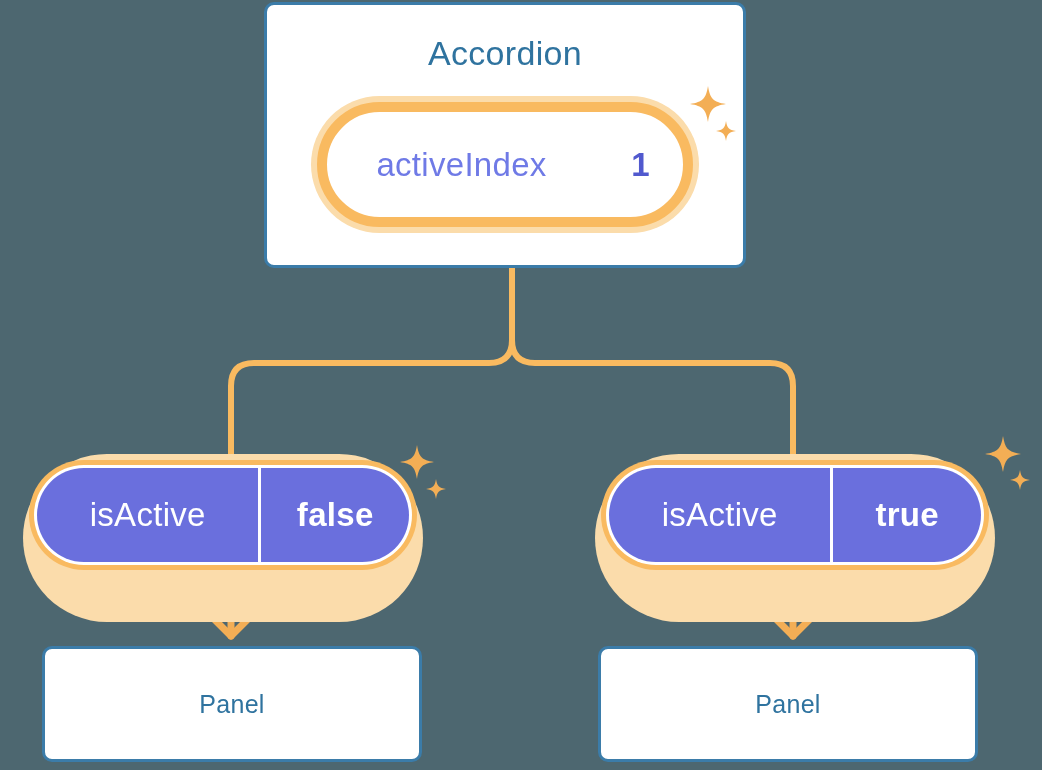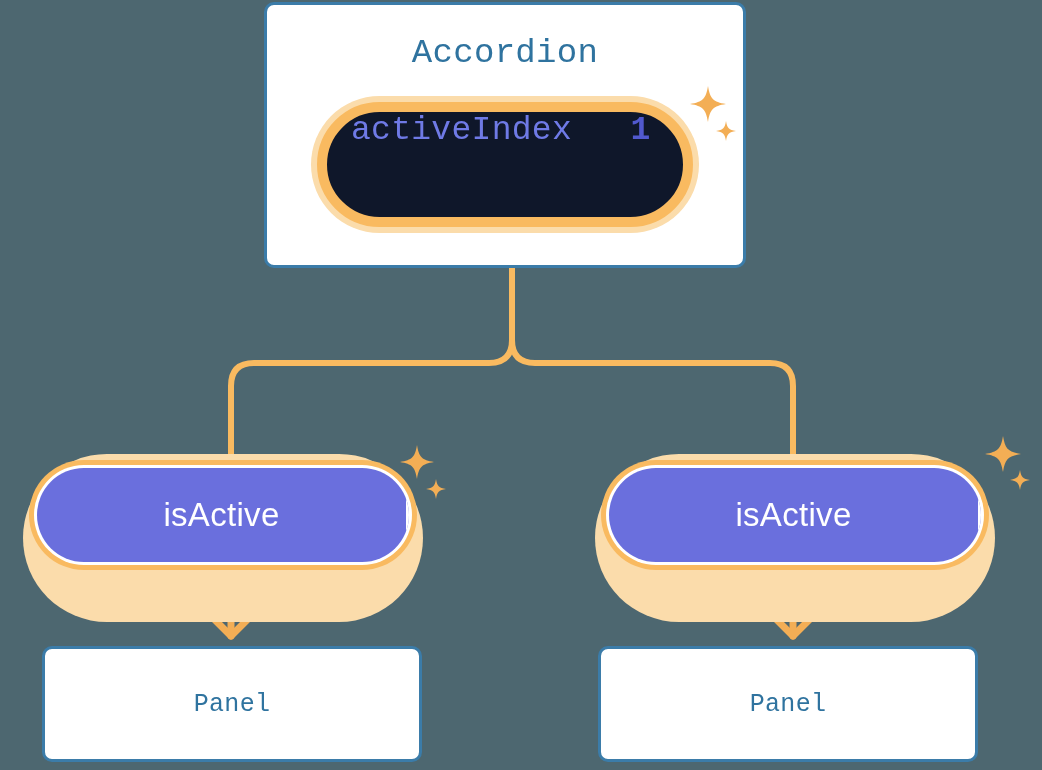--- a/index.html
+++ b/index.html
@@ -7,41 +7,41 @@
     width:1042px;height:770px;position:relative;overflow:hidden;
     background:#4D6770;
     font-family:"Liberation Sans","DejaVu Sans",sans-serif;
   }
   .layer{position:absolute;inset:0;}
   #connector-layer{z-index:1;pointer-events:none;}
 
   
   .node-card{
     position:absolute;box-sizing:border-box;z-index:2;
-    background:#FFFFFF;border:3px solid #3B7CA9;border-radius:10px;font-family:Liberation Mono, monospace;
+    background:#FFFFFF;border:3px solid #3B7CA9;border-radius:10px;
   }
   #accordion-card{left:264px;top:2px;width:482px;height:266px;
     display:flex;flex-direction:column;align-items:center;}
   .card-title{
     margin-top:30px;font-size:34px;font-weight:500;letter-spacing:.3px;
     color:#2F739F;line-height:1.1;
   }
   .panel-card{display:flex;align-items:center;justify-content:center;}
   #panel-left{left:42px;top:646px;width:380px;height:116px;}
   #panel-right{left:598px;top:646px;width:380px;height:116px;}
   .panel-label{font-size:25px;font-weight:500;letter-spacing:.3px;color:#2F739F;}
 
   
   .state-halo{
     margin-top:24px;background:#FBDCAB;border-radius:999px;padding:6px;
   }
   .state-pill{
     box-sizing:border-box;width:376px;height:125px;
-    border:10px solid #F9BA60;border-radius:999px;background:#0f172a;
-    display:flex;align-items:flex-start;overflow:hidden;
+    border:10px solid #F9BA60;border-radius:999px;background:#ffffff;
+    display:flex;align-items:center;overflow:hidden;
   }
   .state-name{
     flex:1;display:flex;align-items:center;justify-content:center;
     font-size:33px;color:#6F7AE6;letter-spacing:.3px;
   }
   .state-sep{width:2px;background:#F9BA60;}
   .state-value{
     width:85px;display:flex;align-items:center;justify-content:center;
     font-size:33px;font-weight:700;color:#5159CE;
   }
@@ -115,20 +115,21 @@
       <path fill="#F3AE55" d="M0,-20 C2.4,-5.6 5.6,-2.4 20,0 C5.6,2.4 2.4,5.6 0,20 C-2.4,5.6 -5.6,2.4 -20,0 C-5.6,-2.4 -2.4,-5.6 0,-20 Z"></path>
     </svg>
 </div>
 
 <div id="prop-left" class="prop-halo">
   <div class="prop-ring-orange">
       <div class="prop-ring-white">
     <div class="prop-pill">
       <div class="prop-name">isActive</div>
       <div class="prop-sep"></div>
+      <div class="prop-value">false</div>
     </div>
   </div>
     </div>
 </div>
 <div class="sparkle" style="left:400px;top:445px">
   <svg width="34" height="34" viewBox="-20 -20 40 40">
       <path fill="#F3AE55" d="M0,-20 C2.4,-5.6 5.6,-2.4 20,0 C5.6,2.4 2.4,5.6 0,20 C-2.4,5.6 -5.6,2.4 -20,0 C-5.6,-2.4 -2.4,-5.6 0,-20 Z"></path>
     </svg>
 </div>
 <div class="sparkle" style="left:426px;top:479px">
@@ -136,20 +137,21 @@
       <path fill="#F3AE55" d="M0,-20 C2.4,-5.6 5.6,-2.4 20,0 C5.6,2.4 2.4,5.6 0,20 C-2.4,5.6 -5.6,2.4 -20,0 C-5.6,-2.4 -2.4,-5.6 0,-20 Z"></path>
     </svg>
 </div>
 
 <div id="prop-right" class="prop-halo">
   <div class="prop-ring-orange">
       <div class="prop-ring-white">
     <div class="prop-pill">
       <div class="prop-name">isActive</div>
       <div class="prop-sep"></div>
+      <div class="prop-value">true</div>
     </div>
   </div>
     </div>
 </div>
 <div class="sparkle" style="left:985px;top:436px">
   <svg width="36" height="36" viewBox="-20 -20 40 40">
       <path fill="#F3AE55" d="M0,-20 C2.4,-5.6 5.6,-2.4 20,0 C5.6,2.4 2.4,5.6 0,20 C-2.4,5.6 -5.6,2.4 -20,0 C-5.6,-2.4 -2.4,-5.6 0,-20 Z"></path>
     </svg>
 </div>
 <div class="sparkle" style="left:1010px;top:470px">

